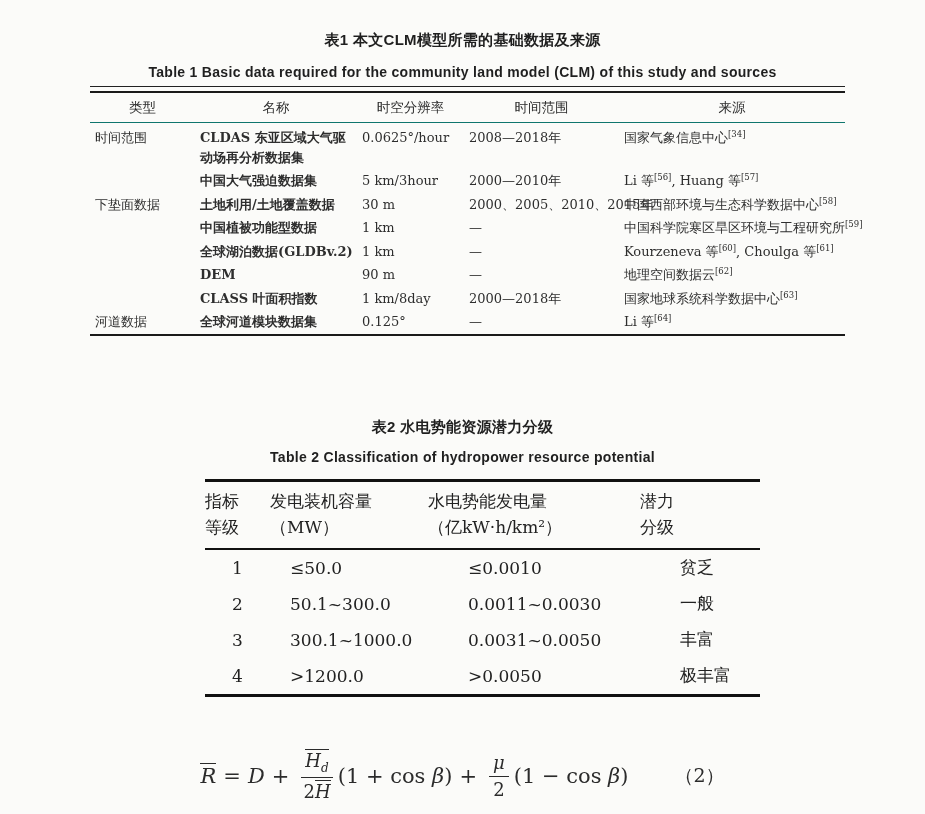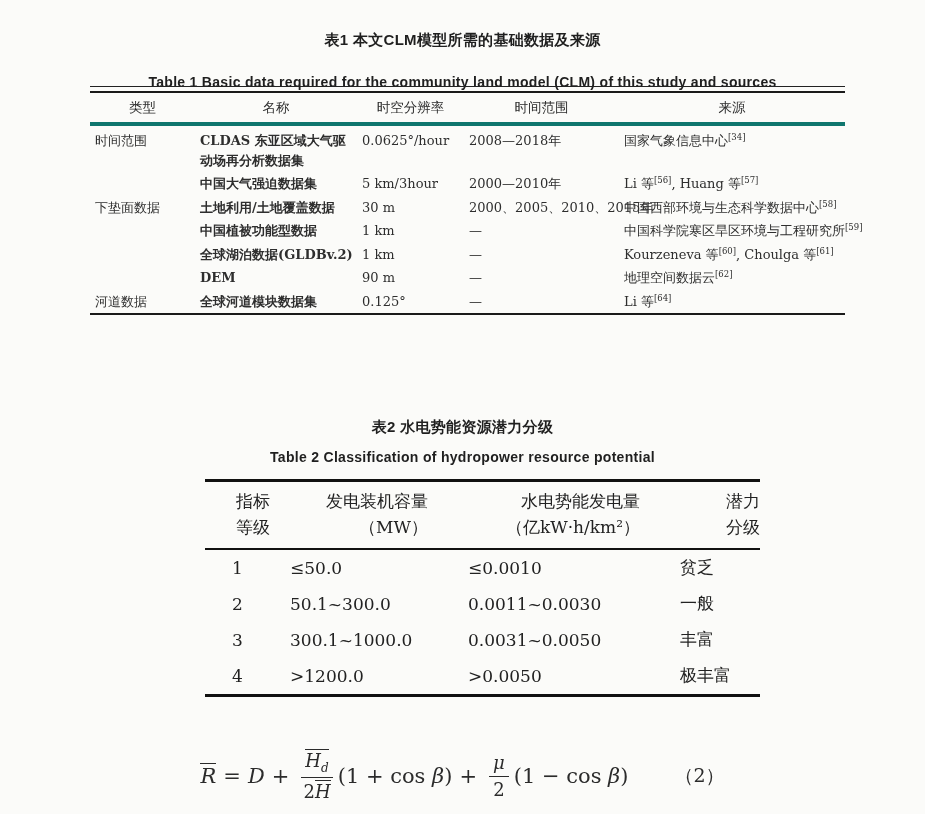--- a/index.html
+++ b/index.html
@@ -7,50 +7,50 @@
     width:925px; height:814px;
     background:#fbfbf9;
     font-family:"Liberation Sans", sans-serif;
     color:#2a2a2a;
   }
   .canvas { position:relative; width:925px; height:814px; overflow:hidden; }
 
   .tbl-title { position:absolute; left:0; width:100%; text-align:center;
     font-weight:bold; color:#1f1f1f; letter-spacing:0.3px; }
   #t1zh { top:31px;  font-size:15px; }
-  #t1en { top:64px;  font-size:14px;margin-top:10px; }
+  #t1en { top:64px;  font-size:14px; }
   #t2zh { top:418px; font-size:15px; }
   #t2en { top:449px; font-size:14px; }
 
   
   #table1 { position:absolute; left:90px; top:86px; width:755px; }
   .thin-rule { height:1px; background:#222; margin-bottom:4px; }
   #table1 table {
     width:755px; border-collapse:collapse; table-layout:fixed;
     border-top:2px solid #1a1a1a; border-bottom:2px solid #1a1a1a;
     font-family:"DejaVu Serif","Liberation Serif",serif;
     font-size:13px; color:#2e2e2e;
   }
   #table1 th { font-weight:normal; text-align:center; padding:6px 2px 5px;
-    border-bottom:4px solid #0f766e; font-size:13.5px; }
+    border-bottom:1px solid #0f766e; font-size:13.5px; }
   #table1 td { vertical-align:top; text-align:left; padding:2px 2px 2px 5px;
     line-height:1.5; white-space:nowrap; }
   #table1 td.c1 { white-space:normal;font-weight:bold; }
   #table1 tbody tr:first-child td { padding-top:5px; }
   #table1 sup, #table1 .ref { font-size:8.5px; vertical-align:super; line-height:0; }
 
   
   #table2 { position:absolute; left:205px; top:479px; width:555px; }
   #table2 table {
     width:555px; border-collapse:collapse; table-layout:fixed;
     border-top:3px solid #111; border-bottom:3px solid #111;
     font-family:"DejaVu Serif","Liberation Serif",serif;
     font-size:17px; color:#222;
   }
-  #table2 th { font-weight:normal; text-align:right; padding:6px 0 7px;
+  #table2 th { font-weight:normal; text-align:left; padding:6px 0 7px;
     border-bottom:2px solid #111; line-height:1.55; font-size:17px; }
   #table2 td { height:34px; vertical-align:middle; white-space:nowrap; }
   #table2 td.t2c0 { text-align:center; }
   #table2 td.t2c1 { padding-left:20px; }
   #table2 td.t2c2 { padding-left:40px; }
   #table2 td.t2c3 { padding-left:40px; }
 
   
   #formula { position:absolute; top:744px; left:0; width:925px; height:64px;
     display:flex; justify-content:center; align-items:center;
@@ -131,20 +131,27 @@
             <td class="c4">Kourzeneva 等<sup>[60]</sup>, Choulga 等<sup>[61]</sup></td>
           </tr>
           <tr>
             <td class="c0"></td>
             <td class="c1">DEM</td>
             <td class="c2">90 m</td>
             <td class="c3">—</td>
             <td class="c4">地理空间数据云<sup>[62]</sup></td>
           </tr>
           <tr>
+            <td class="c0"></td>
+            <td class="c1">CLASS 叶面积指数</td>
+            <td class="c2">1 km/8day</td>
+            <td class="c3">2000—2018年</td>
+            <td class="c4">国家地球系统科学数据中心<sup>[63]</sup></td>
+          </tr>
+          <tr>
             <td class="c0">河道数据</td>
             <td class="c1">全球河道模块数据集</td>
             <td class="c2">0.125°</td>
             <td class="c3">—</td>
             <td class="c4">Li 等<sup>[64]</sup></td>
           </tr>
         </tbody>
     </table>
   </div>
 

